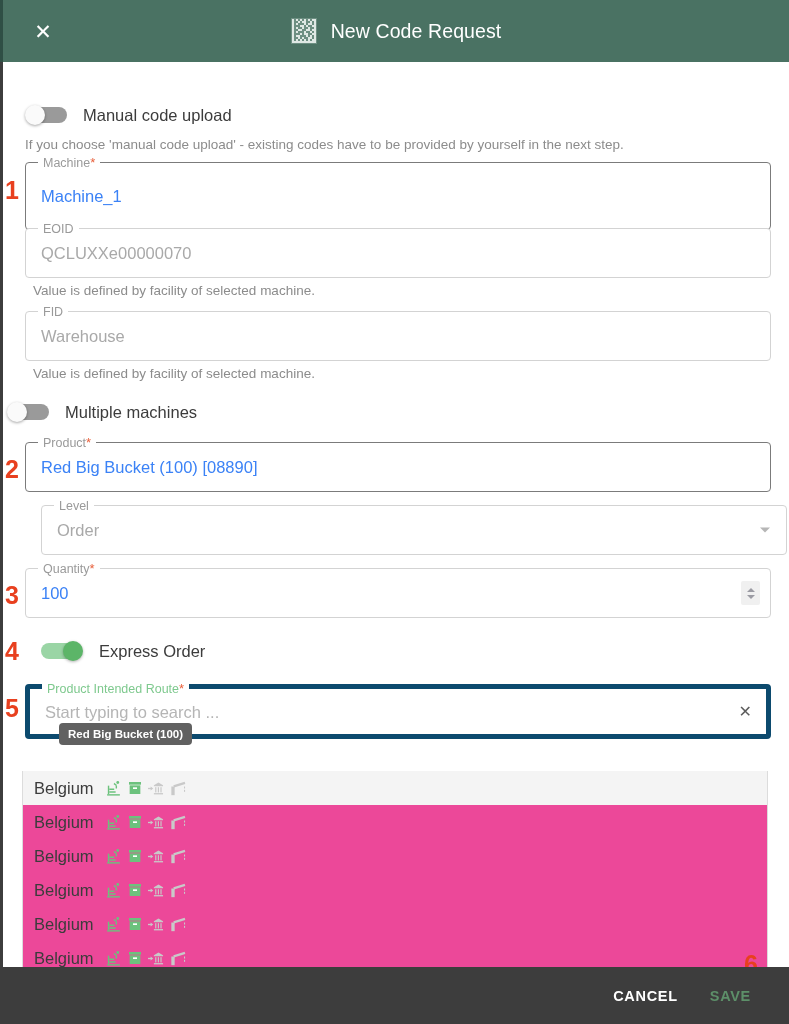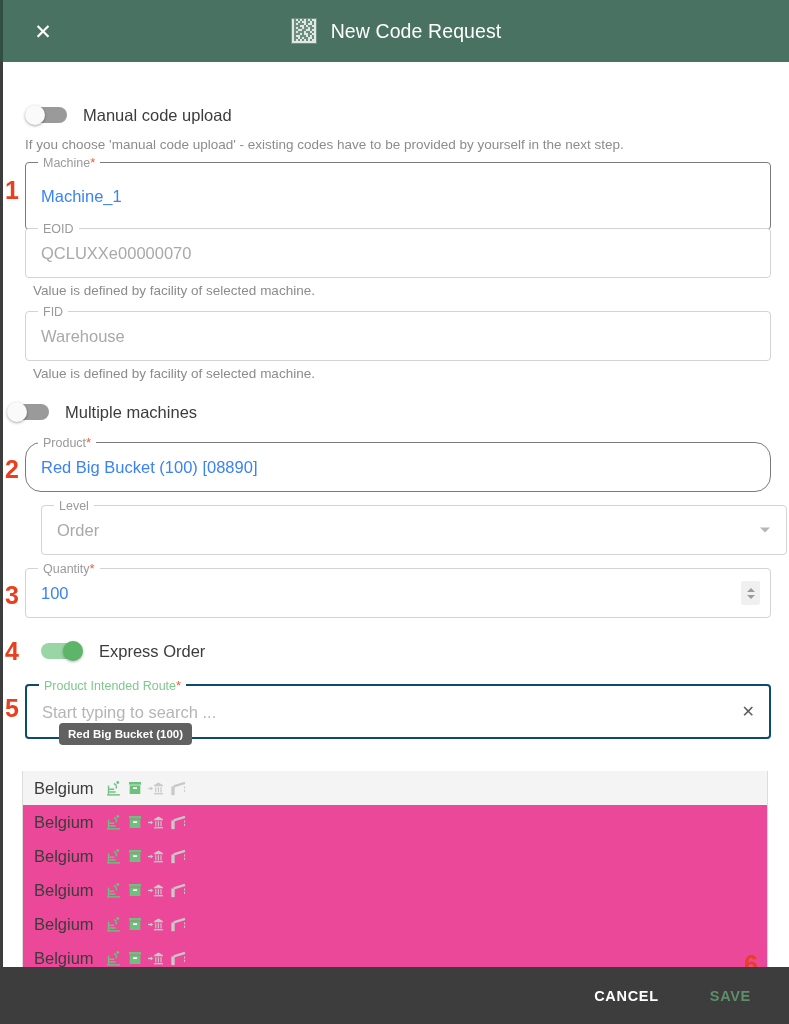--- a/index.html
+++ b/index.html
@@ -104,21 +104,21 @@
   }
 
   
   .field {
     position: absolute;
     border: 1px solid #d3d3d3;
     border-radius: 4px;
     background: #ffffff;
   }
   .field.focused { border-color: #7b7b7b; }
-  .field.valid { border: 2px solid #0c4a6e; padding-left: 44px; }
+  .field.valid { border: 5px solid #0c4a6e; padding-left: 44px; }
   .field .legend {
     position: absolute;
     top: -8px; left: 12px;
     background: #ffffff;
     padding: 0 5px;
     font-size: 12.5px;
     color: #9a9a9a;
     line-height: 16px;
     white-space: nowrap;
   }
@@ -226,21 +226,21 @@
   .dd-icons { display: flex; align-items: center; gap: 5px; }
   .dd-icons svg { display: block; }
 
   
   .footer {
     position: absolute; left: 0; top: 967px;
     width: 789px; height: 57px;
     background: #3d3d3d;
     display: flex; align-items: center; justify-content: flex-end;
     padding-right: 22px;
-    gap: 19px;
+    gap: 0;
   }
   .btn {
     font-size: 14.5px;
     letter-spacing: .7px;
     padding: 9px 16px;
     background: transparent;
     border: none;
     cursor: pointer;
     font-family: "Liberation Sans", sans-serif;
     font-weight: bold;
@@ -350,21 +350,21 @@
     <div class="helper-text" style="left:30px; top:304px;">Value is defined by facility of selected machine.</div>
 
     <div class="toggle-row" style="left:4px; top:340px;">
       <div class="switch">
         <div class="track"></div>
         <div class="knob"></div>
       </div>
       <div class="toggle-label">Multiple machines</div>
     </div>
 
-    <div class="field focused" style="left:22px; top:380px; width:746px; height:50px;border-radius:16px;">
+    <div class="field focused" style="left:22px; top:380px; width:746px; height:50px;">
       <div class="legend">
         <span>Product</span><span class="req">*</span>
       </div>
       <div class="value">Red Big Bucket (100) [08890]</div>
     </div>
 
     <div class="field" style="left:22px; top:443px; width:746px; height:50px;margin-left:16px;">
       <div class="legend">Level</div>
       <div class="value muted">Order</div>
       <div class="select-arrow"></div>

